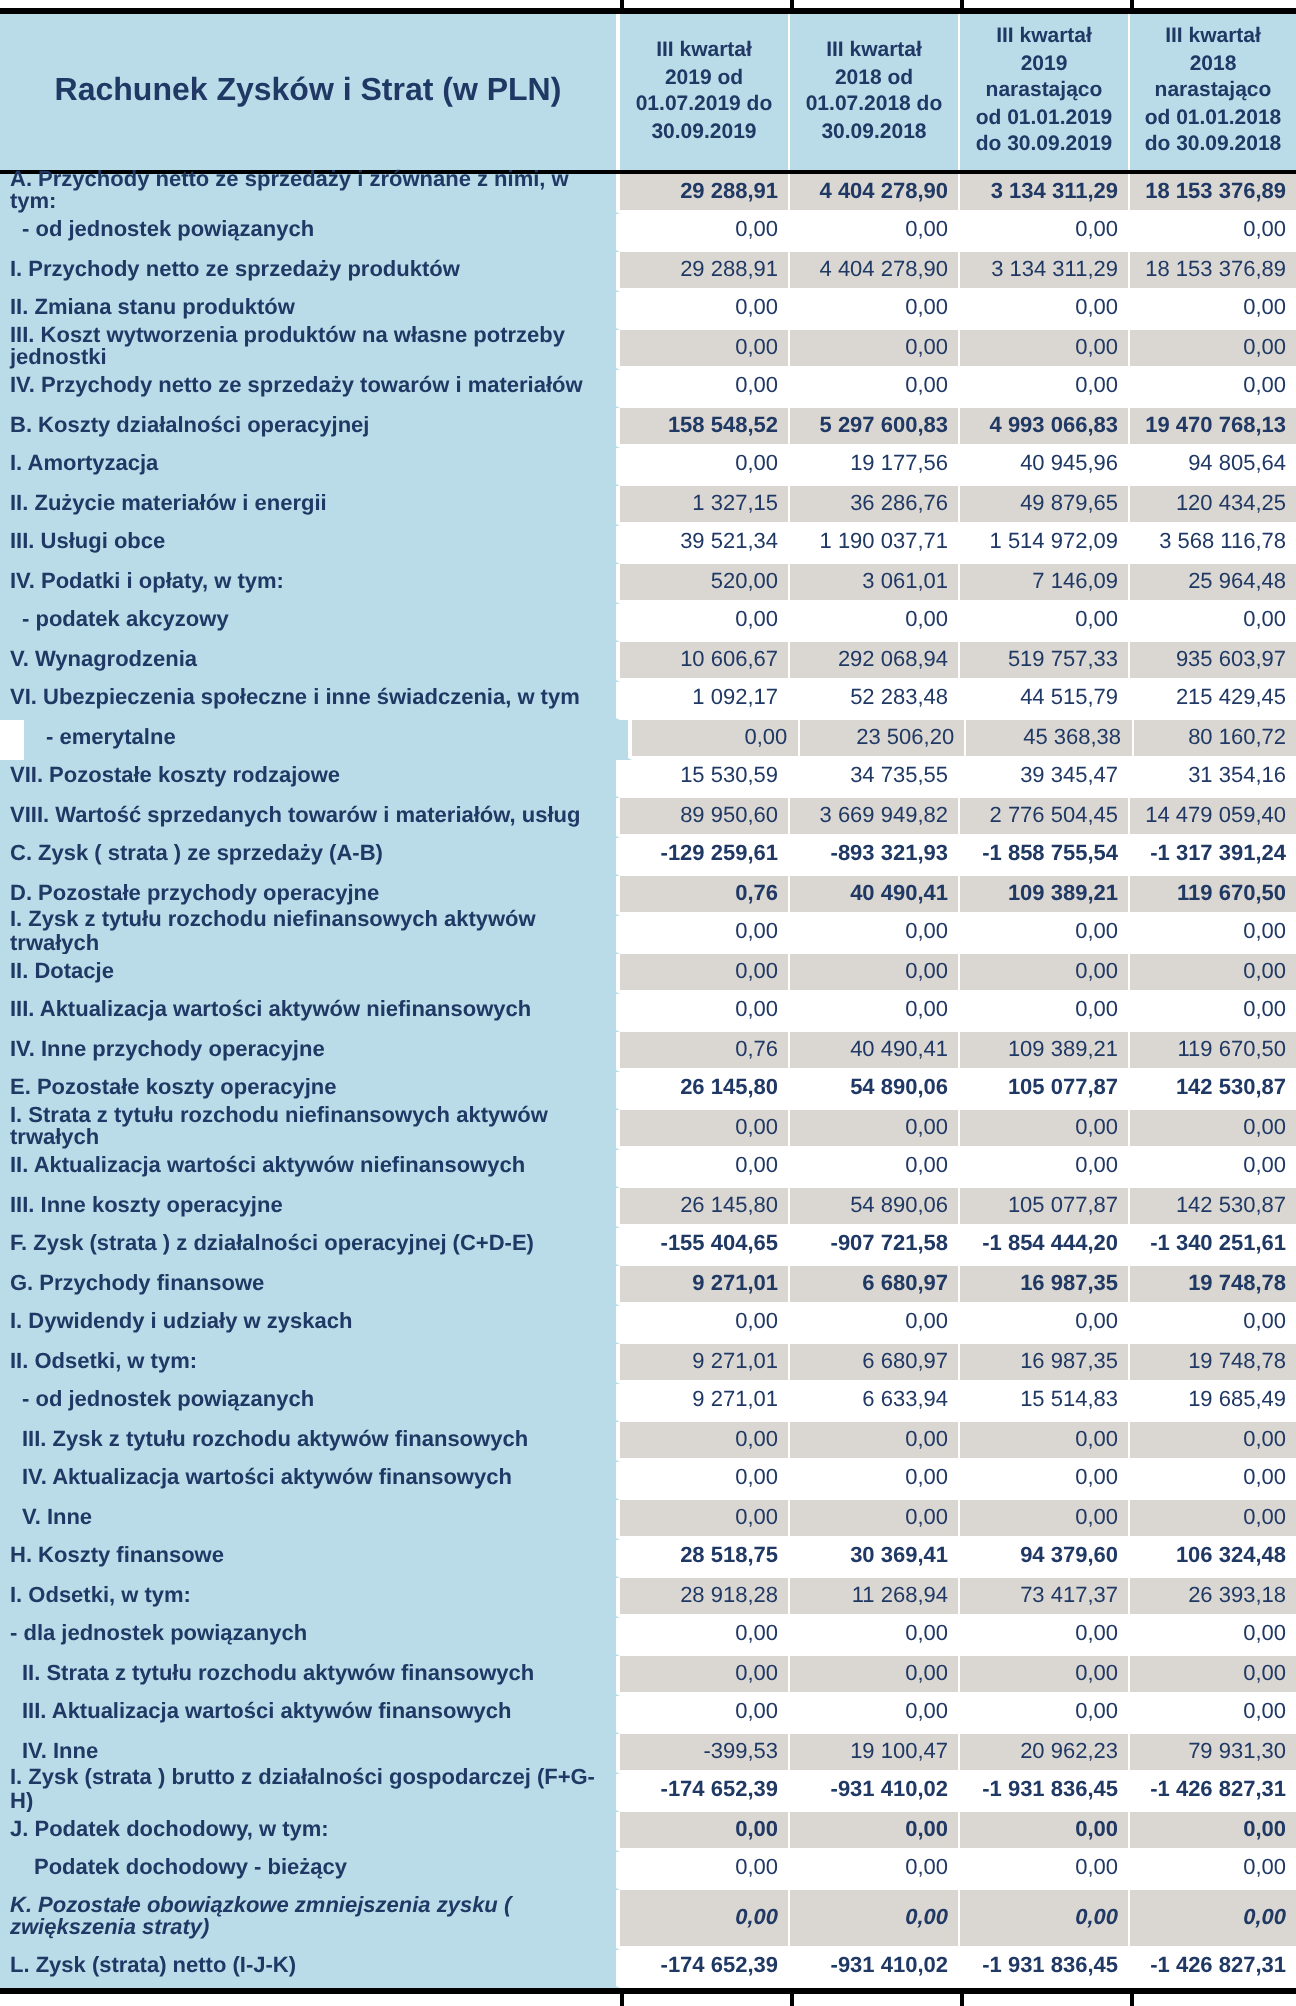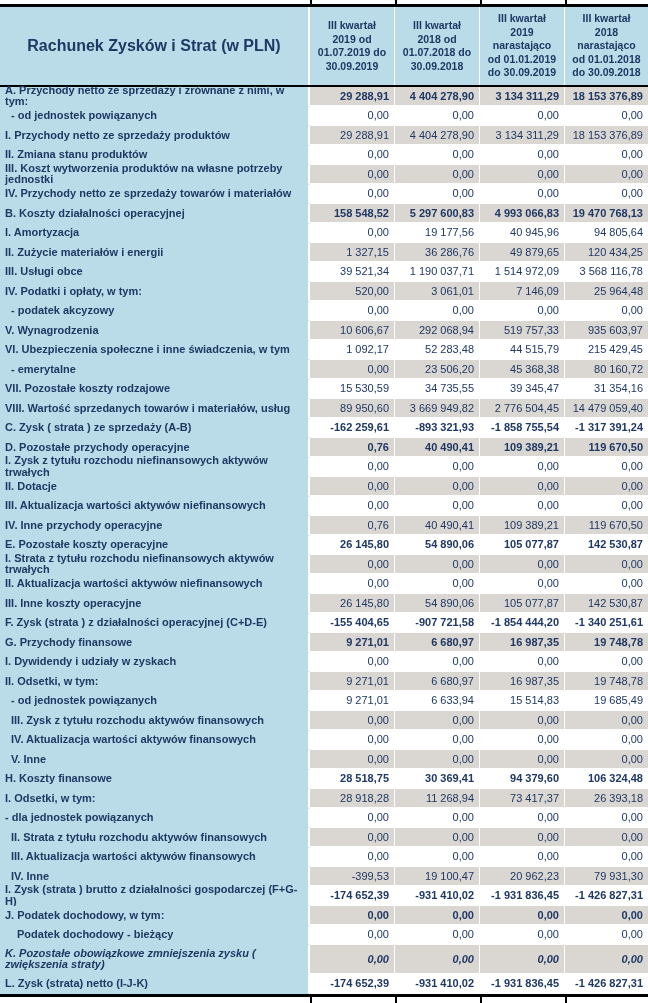--- a/index.html
+++ b/index.html
@@ -200,21 +200,21 @@
     <div class="cell value">935 603,97</div>
   </div>
       <div class="row shade-white">
     <div class="cell label">VI. Ubezpieczenia społeczne i inne świadczenia, w tym</div>
     <div class="cell value">1 092,17</div>
     <div class="cell value">52 283,48</div>
     <div class="cell value">44 515,79</div>
     <div class="cell value">215 429,45</div>
   </div>
       <div class="row shade-gray">
-    <div class="cell label" style="padding-left: 11px;">- emerytalne</div>
+    <div class="cell label" style="padding-left: 11px; margin-left: 12px;">- emerytalne</div>
     <div class="cell value">0,00</div>
     <div class="cell value">23 506,20</div>
     <div class="cell value">45 368,38</div>
     <div class="cell value">80 160,72</div>
   </div>
       <div class="row shade-white">
     <div class="cell label">VII. Pozostałe koszty rodzajowe</div>
     <div class="cell value">15 530,59</div>
     <div class="cell value">34 735,55</div>
     <div class="cell value">39 345,47</div>
@@ -222,21 +222,21 @@
   </div>
       <div class="row shade-gray">
     <div class="cell label">VIII. Wartość sprzedanych towarów i materiałów, usług</div>
     <div class="cell value">89 950,60</div>
     <div class="cell value">3 669 949,82</div>
     <div class="cell value">2 776 504,45</div>
     <div class="cell value">14 479 059,40</div>
   </div>
       <div class="row shade-white bold-values">
     <div class="cell label">C. Zysk ( strata ) ze sprzedaży (A-B)</div>
-    <div class="cell value">-162 259,61</div>
+    <div class="cell value">-129 259,61</div>
     <div class="cell value">-893 321,93</div>
     <div class="cell value">-1 858 755,54</div>
     <div class="cell value">-1 317 391,24</div>
   </div>
       <div class="row shade-gray bold-values">
     <div class="cell label">D. Pozostałe przychody operacyjne</div>
     <div class="cell value">0,76</div>
     <div class="cell value">40 490,41</div>
     <div class="cell value">109 389,21</div>
     <div class="cell value">119 670,50</div>

